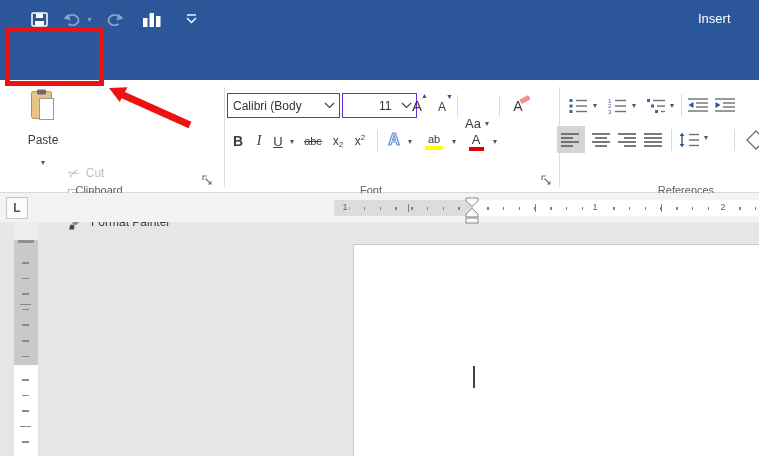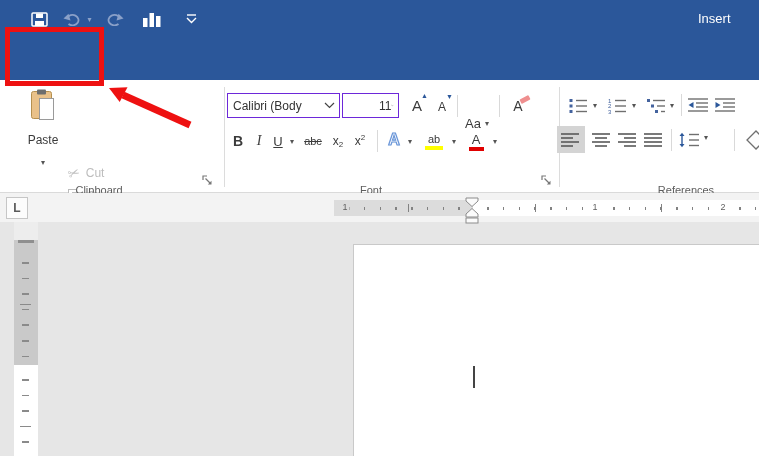--- a/index.html
+++ b/index.html
@@ -113,36 +113,44 @@
       <span style="font-size:14px;color:#c0c0c0;transform:rotate(-20deg);">✂</span>
       <span style="font-size:12px;margin-left:6px;">Cut</span>
     </div>
     <div class="icbtn disabled" style="left:68px;top:107px;width:110px;height:18px;justify-content:flex-start;">
       <span style="position:relative;width:16px;height:15px;">
         <span class="abs" style="left:0;top:0;width:9px;height:11px;border:1.3px solid #bcbcbc;background:#fff;"></span>
         <span class="abs" style="left:4px;top:3px;width:9px;height:11px;border:1.3px solid #bcbcbc;background:#fff;"></span>
       </span>
       <span style="font-size:12px;margin-left:3px;">Copy</span>
     </div>
+    <div class="icbtn" style="left:68px;top:132px;width:130px;height:20px;justify-content:flex-start;">
+      <svg width="18" height="16" viewBox="0 0 18 16">
+        <polygon points="6,8 15,1 17,3 9,10" fill="#d8b36a" stroke="#b08f45" stroke-width="0.5"></polygon>
+        <polygon points="4,10.5 8.5,11 9.5,8 5.5,7" fill="#8a8a8a"></polygon>
+        <polygon points="1,15.5 6,15.5 6.5,11.5 2.5,10.5" fill="#4a4a4a"></polygon>
+      </svg>
+      <span style="font-size:12px;margin-left:5px;">Format Painter</span>
+    </div>
     <div class="glabel" style="left:99px;">Clipboard</div>
     <div class="icbtn" style="left:201px;top:94px;width:13px;height:13px;">
       <svg width="11" height="11" viewBox="0 0 11 11">
         <polyline points="5,1 1,1 1,5" fill="none" stroke="#777" stroke-width="1.2"></polyline>
         <line x1="3.5" y1="3.5" x2="8" y2="8" stroke="#777" stroke-width="1.2"></line>
         <polygon points="9.5,9.5 9.5,5.8 5.8,9.5" fill="#777"></polygon>
       </svg>
     </div>
 
     <div class="combo" style="left:227px;top:13px;width:113px;height:25px;">
       <span style="white-space:nowrap;overflow:hidden;">Calibri (Body</span>
       <svg class="chev" width="11" height="7" viewBox="0 0 11 7">
           <polyline points="1,1 5.5,5.5 10,1" fill="none" stroke="#444" stroke-width="1.2"></polyline>
         </svg>
     </div>
-    <div class="combo" style="left:342px;top:13px;width:57px;height:25px;padding-left:36px;">
+    <div class="combo" style="left:342px;top:13px;width:75px;height:25px;padding-left:36px;">
       <span>11</span>
       <svg class="chev" width="11" height="7" viewBox="0 0 11 7">
           <polyline points="1,1 5.5,5.5 10,1" fill="none" stroke="#444" stroke-width="1.2"></polyline>
         </svg>
     </div>
     <div class="icbtn" style="left:405px;top:13px;width:24px;height:25px;">
       <span style="font-size:15px;">A</span>
       <span class="abs" style="top:-1px;right:1px;font-size:7px;color:#2b579a;">▲</span>
     </div>
     <div class="icbtn" style="left:431px;top:15px;width:22px;height:23px;">

